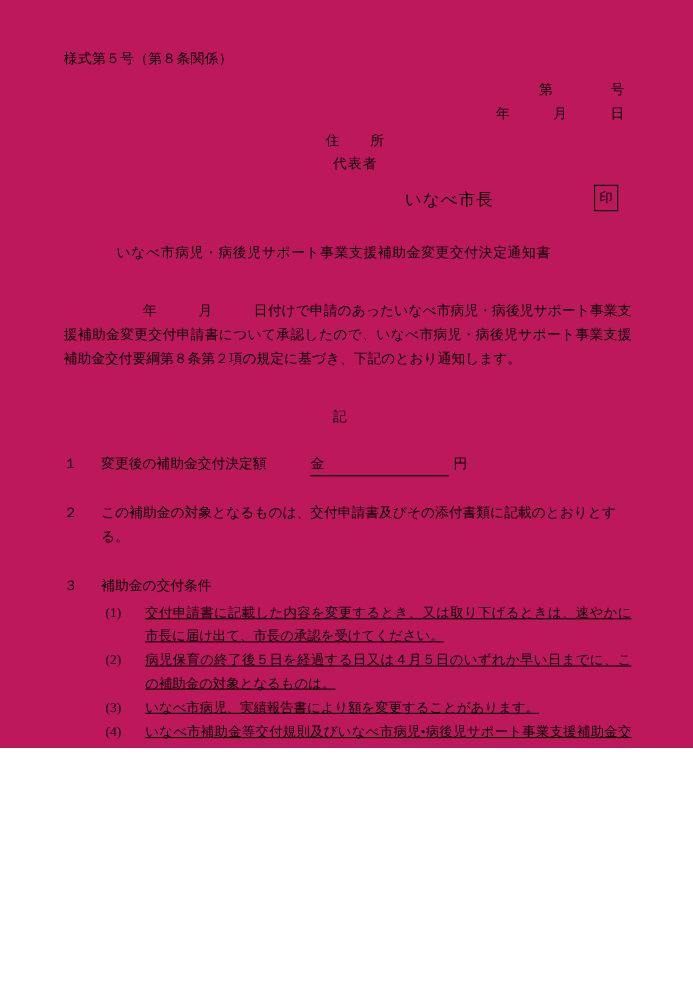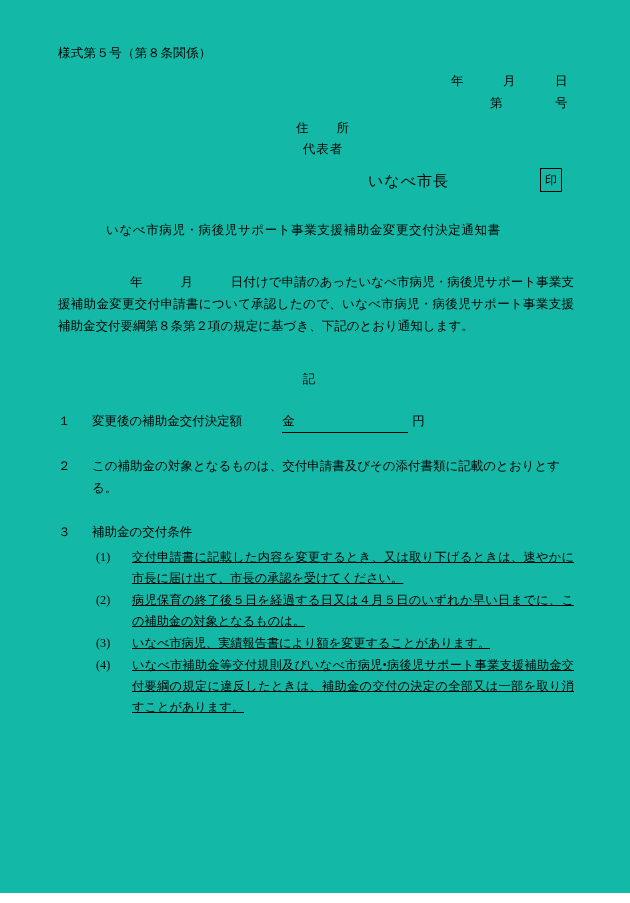--- a/index.html
+++ b/index.html
@@ -7,22 +7,22 @@
     padding: 0;
     background: #ffffff;
   }
   body {
     font-family: "Liberation Serif", "DejaVu Serif", serif;
     color: #000000;
   }
   .page {
     position: relative;
     width: 630px;
-    height: 893px;
-    background: #14b8a6;
+    height: 680px;
+    background: #be185d;
     overflow: hidden;
     box-sizing: border-box;
     padding-left: 14px;
   }
   .doc {
     position: absolute;
     left: 58px;
     top: 44px;
     width: 516px;
   }
@@ -152,22 +152,22 @@
 </style>
 </head>
 <body>
 
 <div class="page">
   <div class="doc">
 
     <div class="form-no">様式第５号（第８条関係）</div>
 
     <div class="right-block">
+      <div class="rline">第　　　　号</div>
       <div class="rline">年　　　月　　　日</div>
-      <div class="rline">第　　　　号</div>
     </div>
 
     <div class="addr-block">
       <div class="aline">住　　所</div>
       <div class="aline">代表者</div>
     </div>
 
     <div class="mayor-row">
       <div class="mayor-name">いなべ市長</div>
       <div class="seal">印</div>

